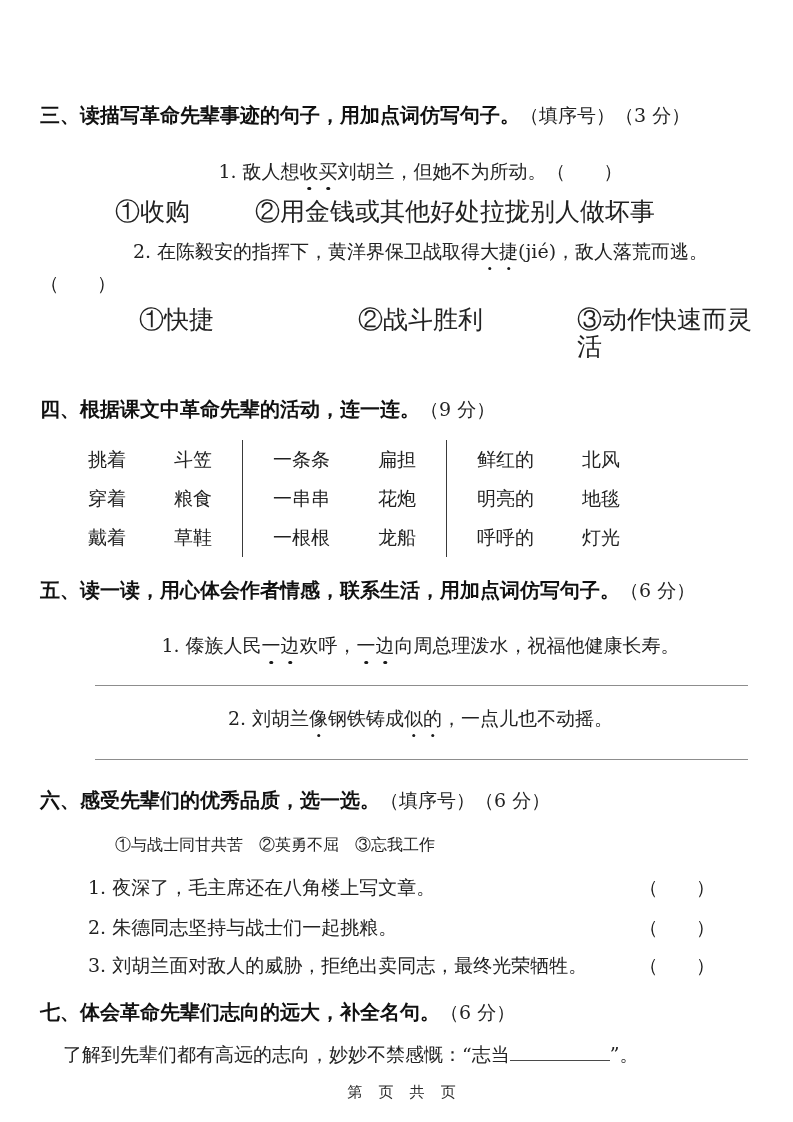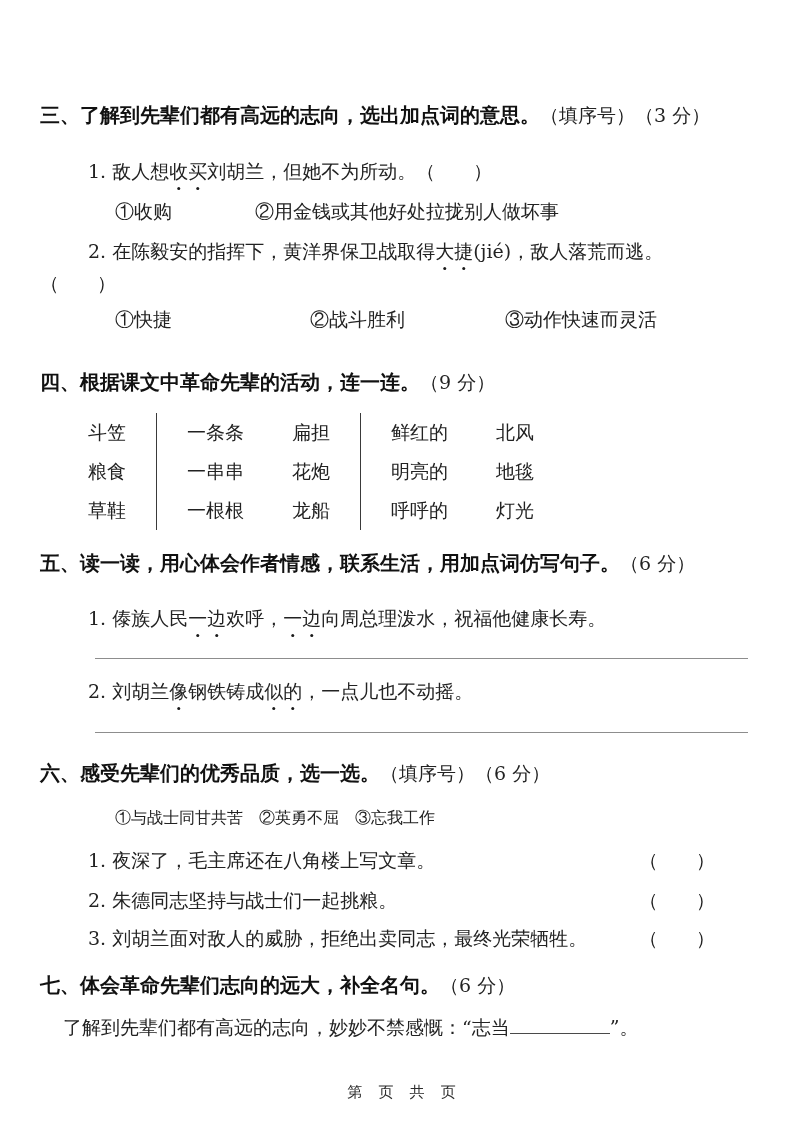--- a/index.html
+++ b/index.html
@@ -28,30 +28,31 @@
     font-family: "DejaVu Serif", serif;
     font-weight: 400;
     font-size: 19px;
     color: #222;
   }
   .q-line {
     font-size: 19px;
     line-height: 27px;
     margin-left: 48px;
     color: #222;
+    text-align: center;
   }
   .opt-row {
     display: flex;
     margin-left: 75px;
-    font-size: 19px;
+    font-size: 25px;
     line-height: 27px;
     color: #222;
   }
   .opt-row.w140 > span:first-child { width: 140px; flex: 0 0 140px; }
-  .opt-row.w195 > span { width: 195px; flex: 0 0 195px; }
+  .opt-row.w195 > span { width: 195px; flex: 0 0 195px; margin-left: 24px; }
   .opt-row.w195 > span:last-child { flex: 0 0 auto; }
   .paren-line {
     font-size: 19px;
     line-height: 27px;
     margin-left: 0;
     color: #222;
   }
   
   .dotted-char { position: relative; display: inline-block; }
   .dotted-char::after {
@@ -155,41 +156,46 @@
   .mt-s7    { margin-top: 19px; }
   .mt-fill  { margin-top: 15px; }
 </style>
 </head>
 <body>
 
 <div class="page">
   <div class="content">
 
     <div class="sec-title">
-      <span>三、了解到先辈们都有高远的志向，选出加点词的意思。</span><span class="score">（填序号）（3 分）</span>
+      <span>三、读描写革命先辈事迹的句子，用加点词仿写句子。</span><span class="score">（填序号）（3 分）</span>
     </div>
     <div class="q-line mt-q1-s3">1. 敌人想<span class="dotted-char">收</span><span class="dotted-char">买</span>刘胡兰，但她不为所动。（　　）</div>
     <div class="opt-row w140 mt-opt1">
       <span>①收购</span>
       <span>②用金钱或其他好处拉拢别人做坏事</span>
     </div>
     <div class="q-line mt-q2-s3">2. 在陈毅安的指挥下，黄洋界保卫战取得<span class="dotted-char">大</span><span class="dotted-char">捷</span>(jié)，敌人落荒而逃。</div>
     <div class="paren-line mt-paren">（　　）</div>
     <div class="opt-row w195 mt-opt2">
       <span>①快捷</span>
       <span>②战斗胜利</span>
       <span>③动作快速而灵活</span>
     </div>
 
     <div class="sec-title mt-s4">
       <span>四、根据课文中革命先辈的活动，连一连。</span><span class="score">（9 分）</span>
     </div>
     <div class="match-table">
       <div class="match-group">
         <div class="match-col">
+          <span>挑着</span>
+          <span>穿着</span>
+          <span>戴着</span>
+        </div>
+        <div class="match-col">
           <span>斗笠</span>
           <span>粮食</span>
           <span>草鞋</span>
         </div>
       </div>
       <div class="match-group">
         <div class="match-col">
           <span>一条条</span>
           <span>一串串</span>
           <span>一根根</span>

